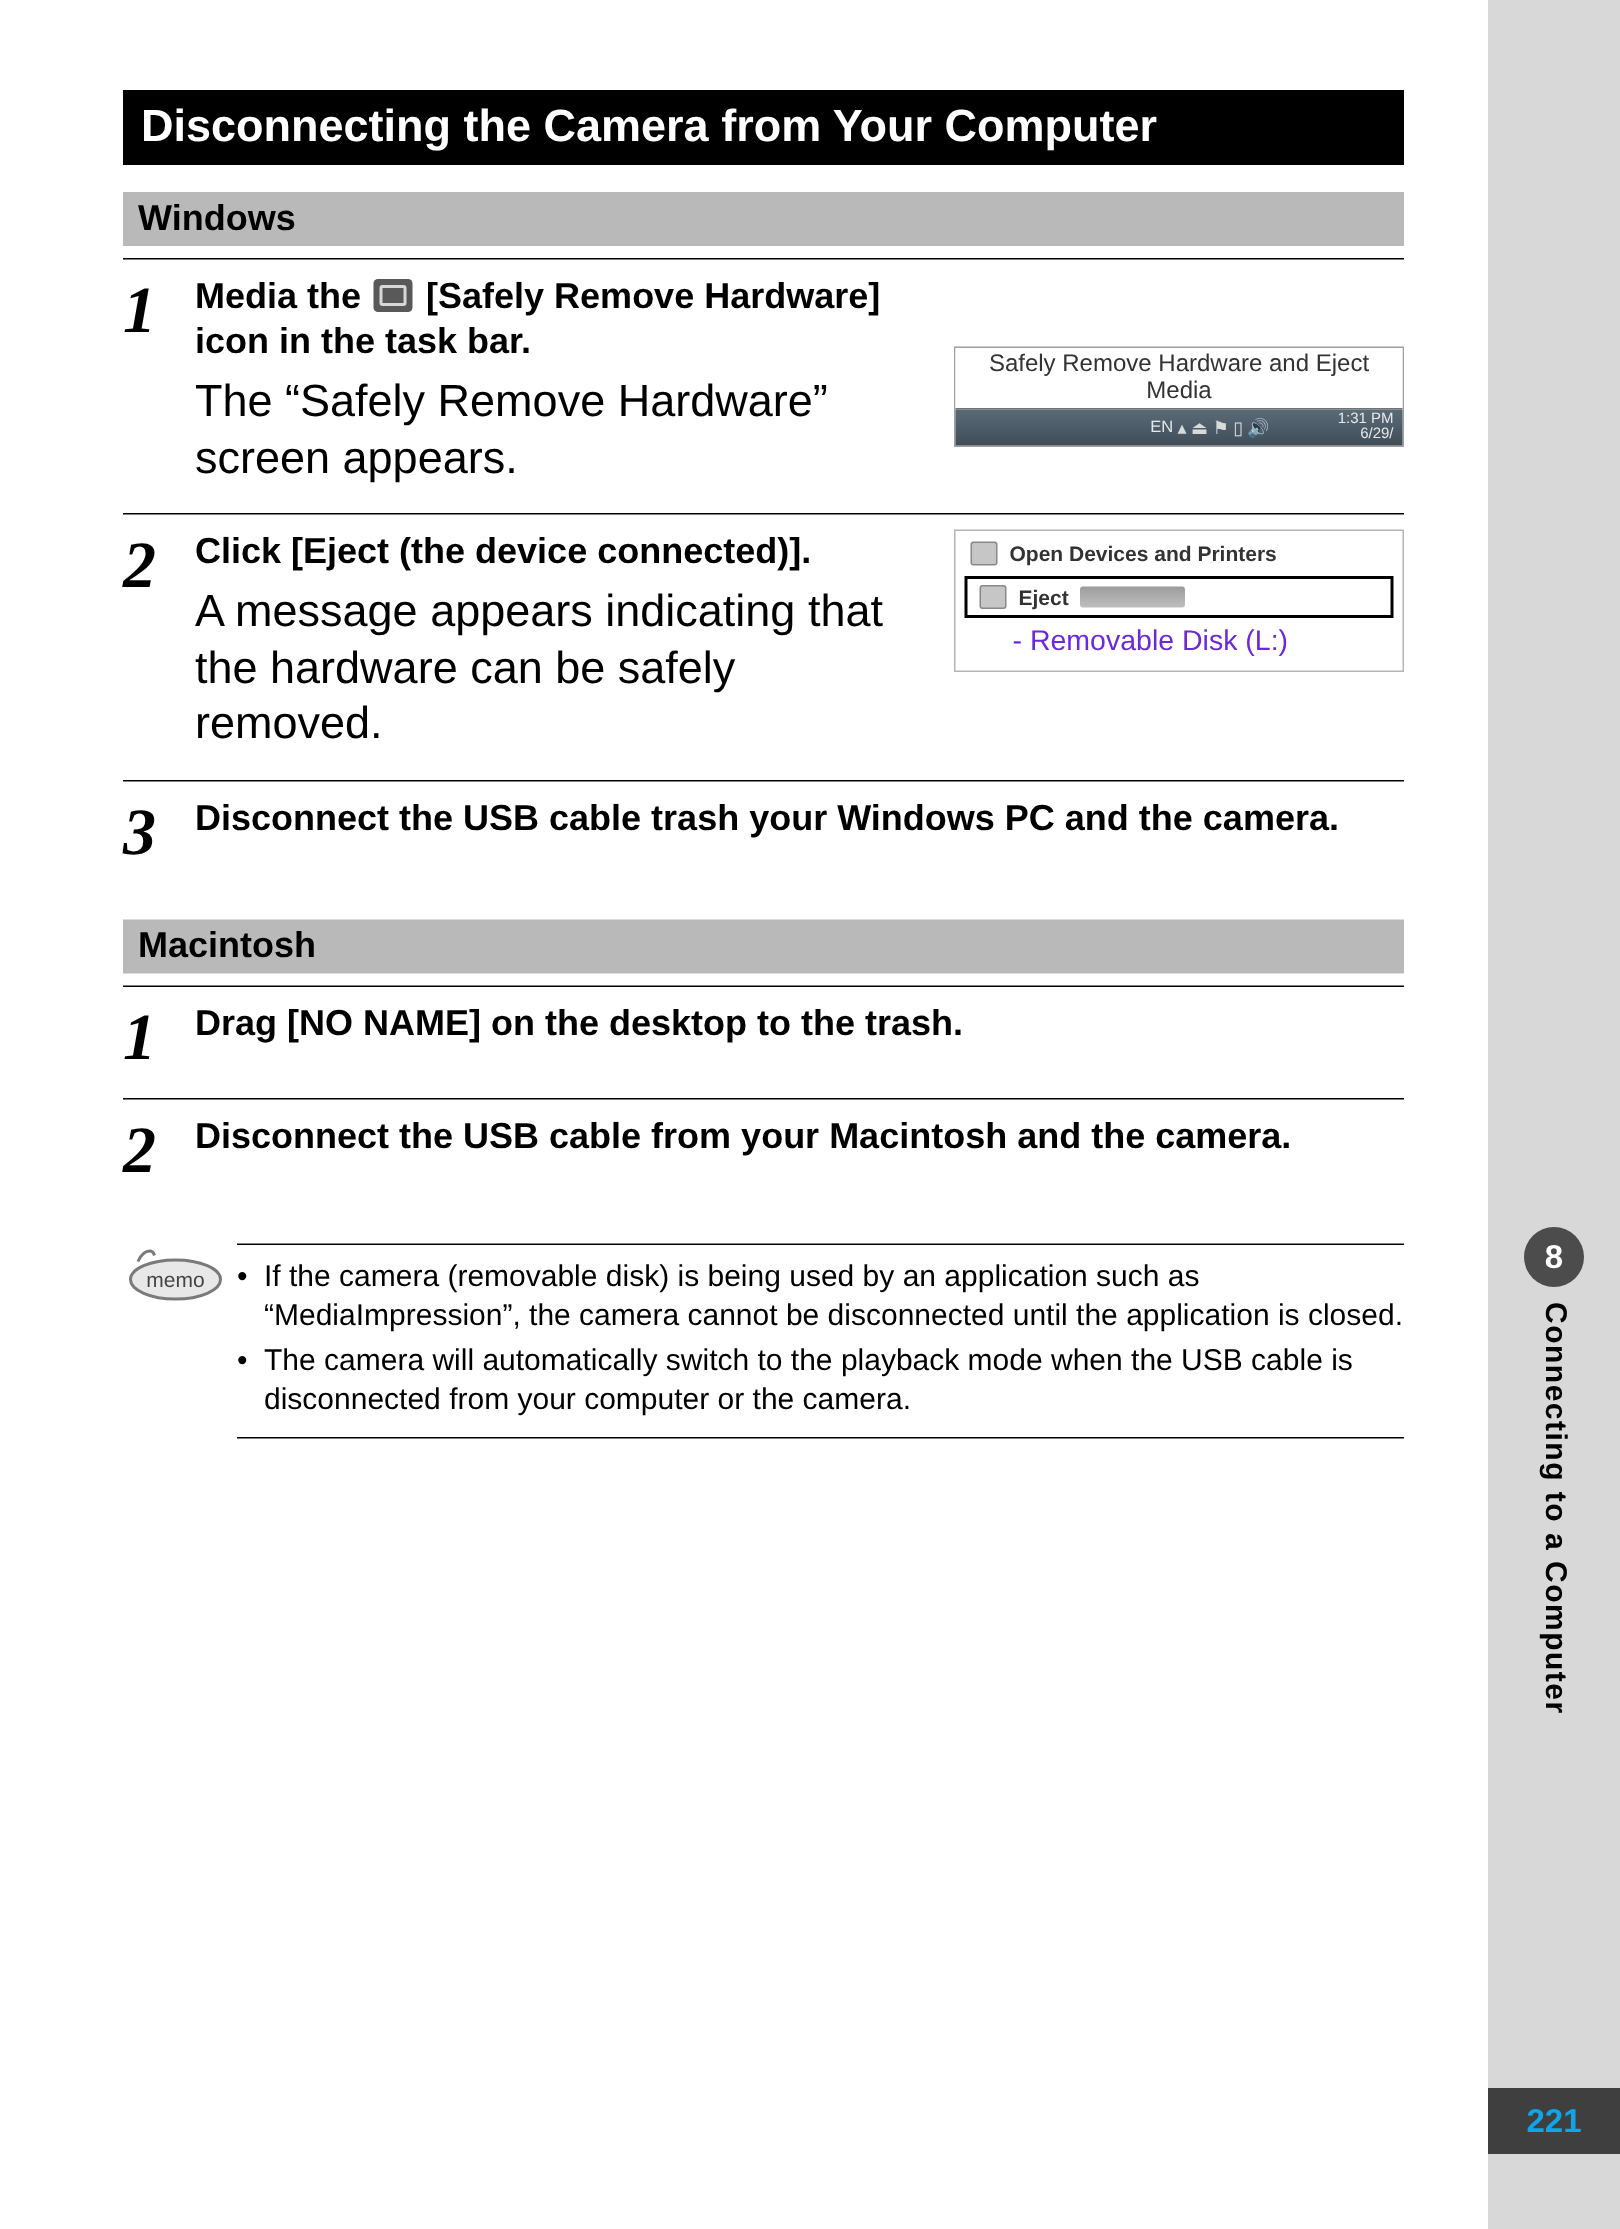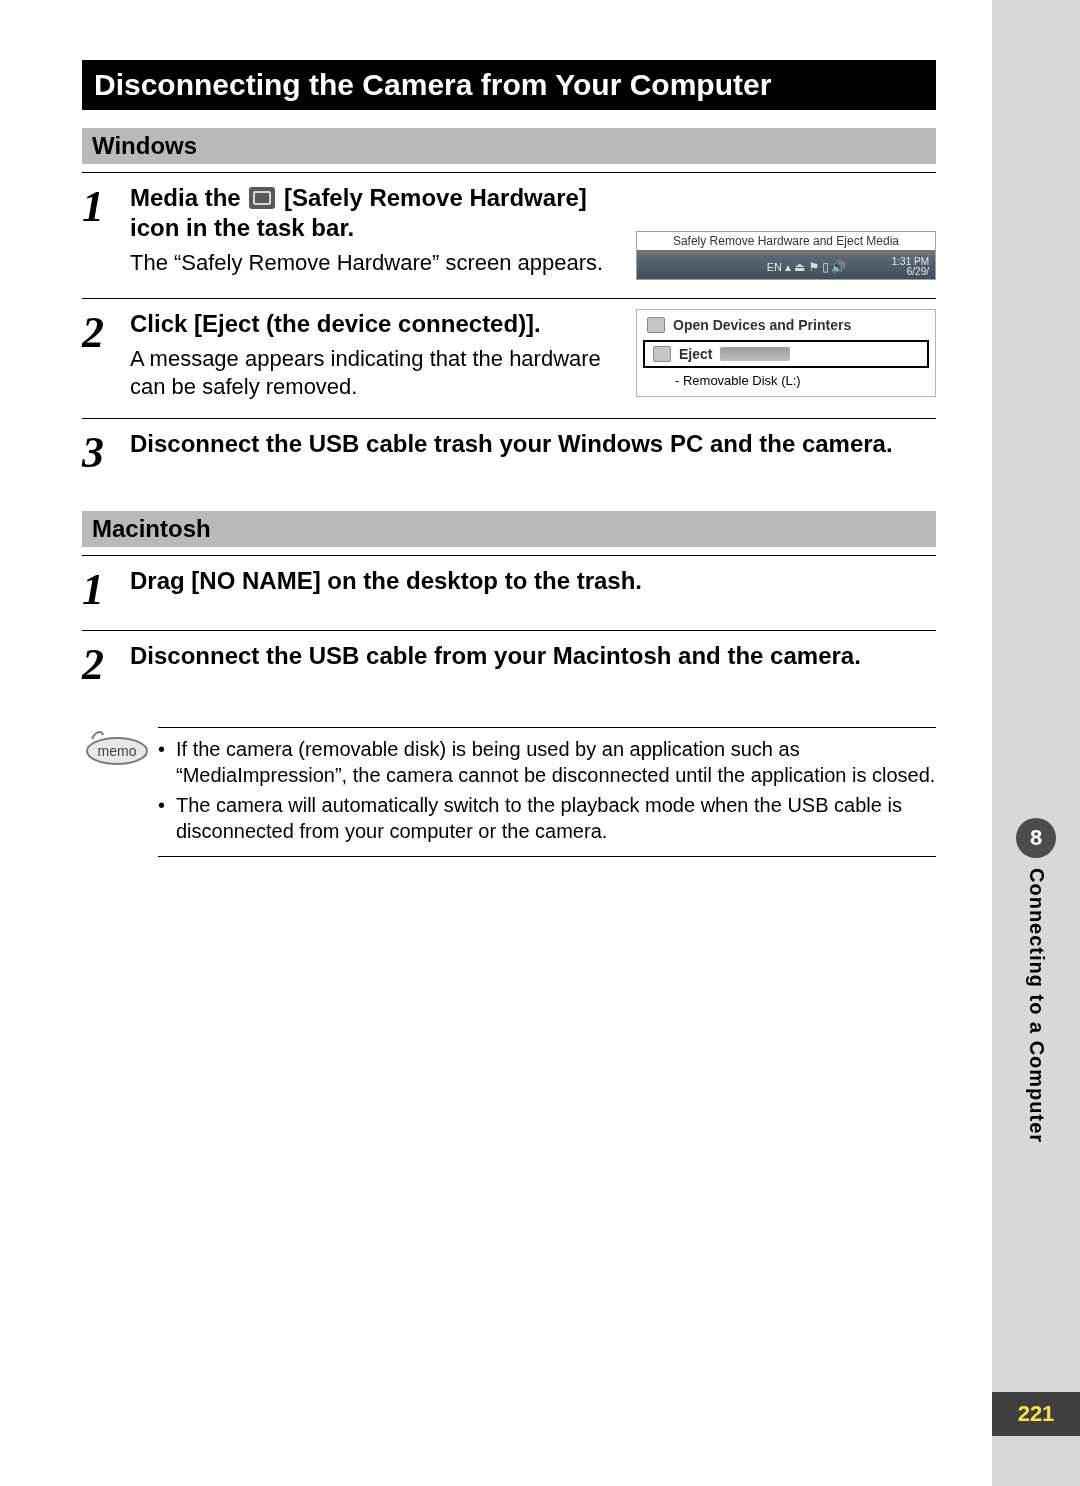--- a/index.html
+++ b/index.html
@@ -65,21 +65,21 @@
     gap: 14px;
   }
   .step-text { flex: 1; }
   .step-heading {
     font-size: 24px;
     font-weight: bold;
     line-height: 1.25;
     margin-bottom: 6px;
   }
   .step-desc {
-    font-size: 22px;
+    font-size: 30px;
     font-weight: normal;
     line-height: 1.25;
   }
   .inline-icon {
     display: inline-flex;
     vertical-align: middle;
     width: 26px; height: 22px;
     background: #595959;
     border-radius: 3px;
     align-items: center;
@@ -101,24 +101,24 @@
     flex: 0 0 300px;
   }
   .ss1 {
     border: 1px solid #a0a0a0;
     background: #f4f4f4;
     font-size: 12px;
     color: #333;
     margin-top: 48px;
   }
   .ss1-balloon {
-    border-bottom: 5px solid #737373;
+    border-bottom: 1px solid #737373;
     background: #fff;
     padding: 2px 4px;
-    font-size: 12px;
+    font-size: 16px;
     text-align: center;
   }
   .ss1-tray {
     background: linear-gradient(#5a6b78, #3f4d58);
     color: #e8e8e8;
     padding: 3px 6px;
     display: flex;
     justify-content: flex-end;
     align-items: center;
     gap: 3px;
@@ -157,22 +157,22 @@
   }
   .ss2-blurred {
     display: inline-block;
     width: 70px; height: 14px;
     background: linear-gradient(#9c9c9c, #bebebe);
     border-radius: 2px;
     filter: blur(.3px);
   }
   .ss2-sub {
     padding: 5px 10px 8px 38px;
-    color: #000000;
-    font-size: 13px;
+    color: #6d28d9;
+    font-size: 19px;
   }
   .memo-block {
     display: flex;
     gap: 6px;
     margin-top: 22px;
   }
   .memo-badge {
     flex: 0 0 70px;
     height: 40px;
     position: relative;
@@ -218,21 +218,21 @@
     font-weight: bold;
     letter-spacing: 1px;
   }
   .page-num-badge {
     position: absolute;
     right: 0;
     bottom: 50px;
     width: 88px;
     height: 44px;
     background: #3f3f3f;
-    color: #fde047;
+    color: #0ea5e9;
     display: flex;
     align-items: center;
     justify-content: center;
     font-size: 22px;
     font-weight: bold;
   }
   .hr0 { border:0; border-top:1px solid #000; margin-top: 4px; }
 </style>
 </head>
 <body>

